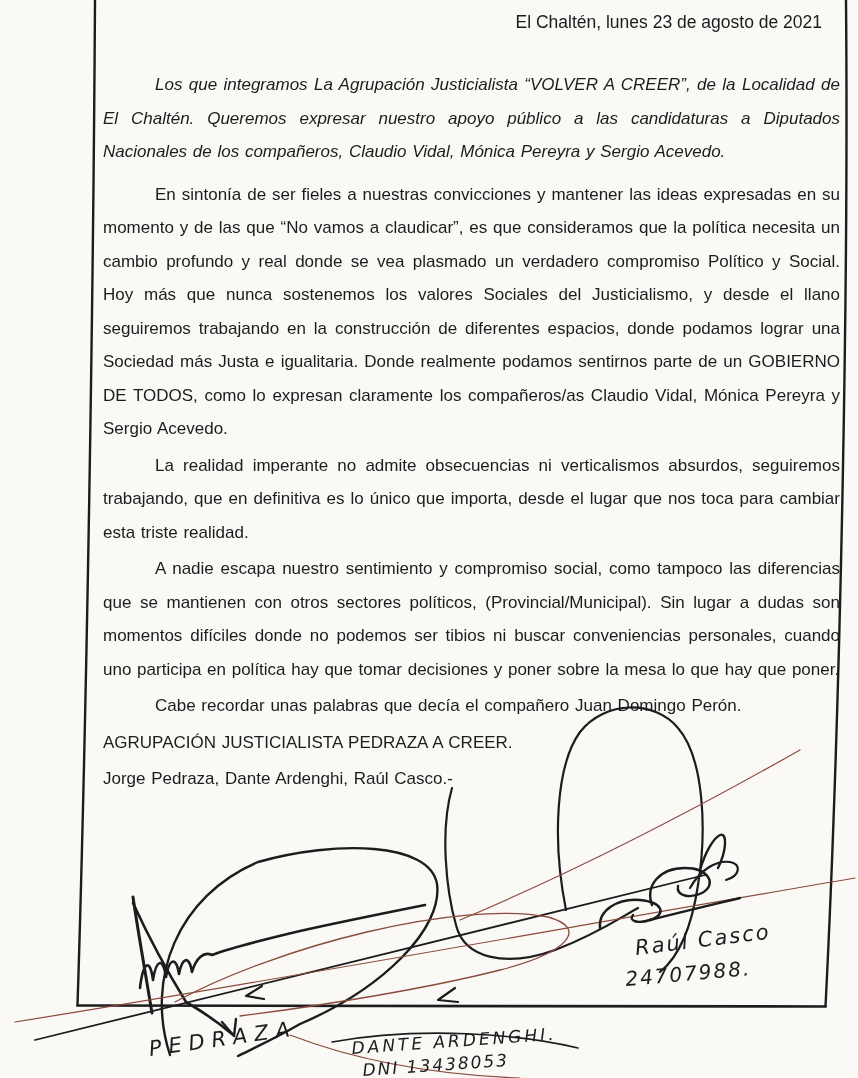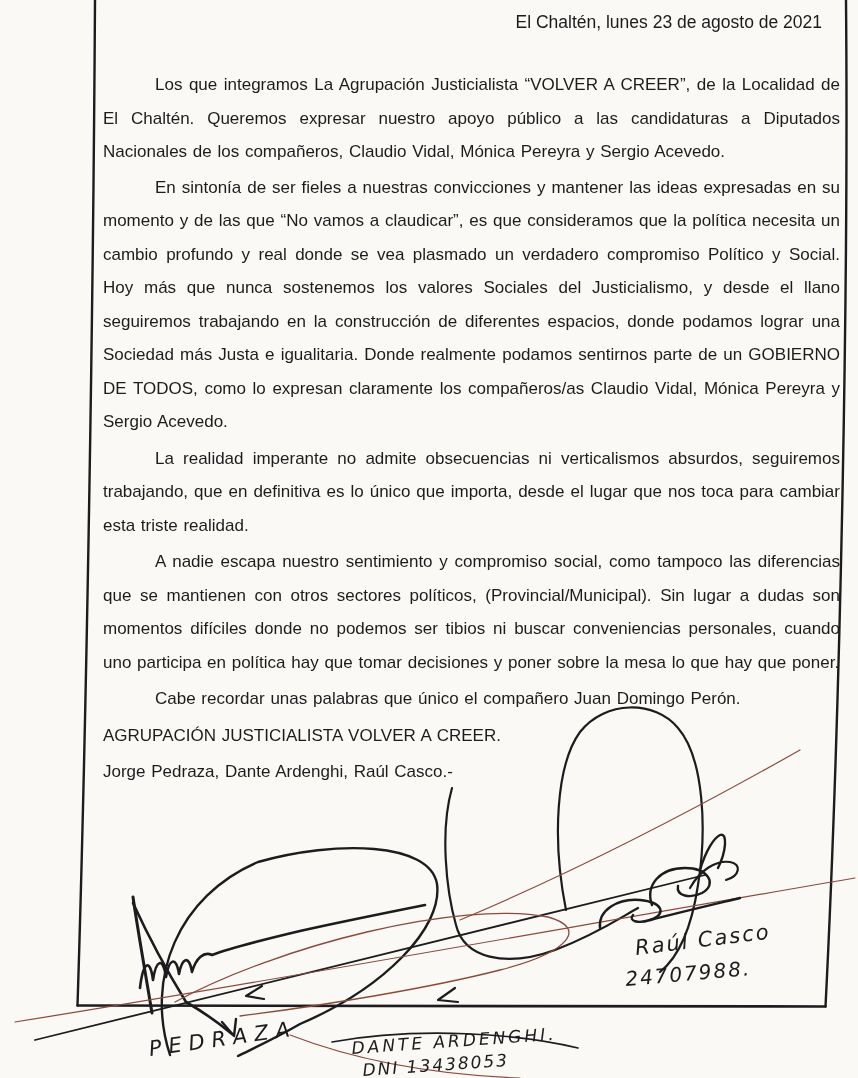--- a/index.html
+++ b/index.html
@@ -20,21 +20,21 @@
     margin:9px 0 33px 0;
     font-size:17.5px; line-height:26px;
   }
   .para {
     margin:0 0 3px 0;
     font-size:17px; line-height:33.5px;
     text-align:justify;
     word-spacing:1px;
   }
   .indent { text-indent:52px; }
-  .mb-extra { margin-bottom:2px; }
+  .mb-extra { margin-bottom:9px;font-style:italic; }
   .ink  { stroke:var(--ink, #1c1c1e); fill:none; stroke-linecap:round; stroke-linejoin:round; }
   .pen  { stroke:var(--accent, #8a4a3c); fill:none; stroke-linecap:round; }
   .hand { fill:var(--ink, #1c1c1e); font-family:"DejaVu Sans",sans-serif; font-style:italic; }
 </style>
 </head>
 <body style="background: rgb(251, 249, 245);">
 
 <div class="page">
 
   <svg class="frame-svg" viewBox="0 0 858 1078">
@@ -42,22 +42,22 @@
     <path class="ink" d="M 846 0 C 848.5 280 841 700 825.5 1006.5" stroke-width="2.4"></path>
     <path class="ink" d="M 77.5 1005.5 L 825.5 1006.5" stroke-width="2.6"></path>
   </svg>
 
   <div class="content">
     <div class="date-line">El Chaltén, lunes 23 de agosto de 2021</div>
     <p class="para indent mb-extra">Los que integramos La Agrupación Justicialista “VOLVER A CREER”, de la Localidad de El Chaltén. Queremos expresar nuestro apoyo  público a las candidaturas a Diputados Nacionales de los compañeros, Claudio Vidal, Mónica Pereyra y Sergio Acevedo.</p>
     <p class="para indent">En sintonía de ser fieles a  nuestras convicciones y mantener las ideas expresadas en su momento y de  las que “No vamos a claudicar”, es que consideramos que la política necesita un cambio profundo y real donde se vea plasmado un verdadero compromiso Político y Social. Hoy más que nunca sostenemos los valores Sociales del Justicialismo, y desde el llano seguiremos trabajando en la construcción de diferentes espacios, donde podamos lograr  una Sociedad más Justa e igualitaria. Donde realmente podamos sentirnos parte de un GOBIERNO DE TODOS, como lo expresan claramente los compañeros/as Claudio Vidal, Mónica Pereyra y Sergio Acevedo.</p>
     <p class="para indent">La realidad imperante no admite obsecuencias ni verticalismos absurdos, seguiremos trabajando, que en definitiva es lo único que importa, desde el lugar que nos toca para cambiar esta triste realidad.</p>
     <p class="para indent">A nadie escapa nuestro sentimiento y compromiso social, como tampoco las diferencias que se mantienen con otros sectores políticos, (Provincial/Municipal). Sin lugar a dudas son momentos difíciles donde no podemos ser tibios ni buscar conveniencias personales, cuando uno participa en política hay que tomar decisiones y  poner sobre la mesa lo que hay que poner.</p>
-    <p class="para indent">Cabe recordar unas palabras que único el compañero Juan Domingo Perón.</p>
-    <p class="para">AGRUPACIÓN JUSTICIALISTA VOLVER A CREER.</p>
+    <p class="para indent">Cabe recordar unas palabras que decía el compañero Juan Domingo Perón.</p>
+    <p class="para">AGRUPACIÓN JUSTICIALISTA PEDRAZA A CREER.</p>
     <p class="para">Jorge Pedraza, Dante Ardenghi, Raúl Casco.-</p>
   </div>
 
   <svg class="sig-svg" viewBox="0 0 858 1078">
 
     <g>
       <path class="ink" stroke-width="3" d="M 133 897 C 138 932 146 976 152 1013"></path>
       <path class="ink" stroke-width="2.6" d="M 133 903 C 150 940 170 976 186 1002 C 205 1013 220 1024 232 1034"></path>
       <path class="ink" stroke-width="2.4" d="M 222 1022 L 234 1036 L 236 1019"></path>
       <path class="ink" stroke-width="2.6" d="M 140 988 C 143 962 150 957 153 980 C 156 960 163 956 166 977 C 169 959 176 955 179 974 C 182 958 189 954 192 972 C 196 958 204 951 212 955 C 230 948 262 940 300 931 C 340 922 380 914 425 905"></path>

